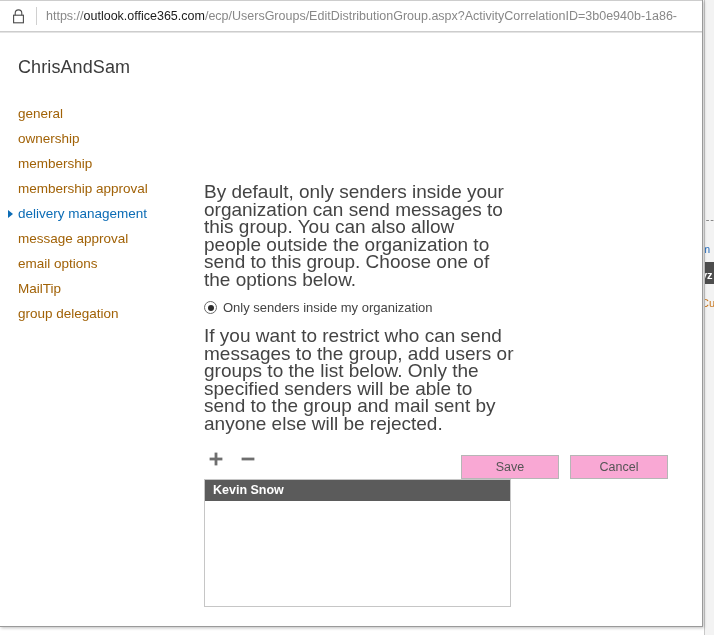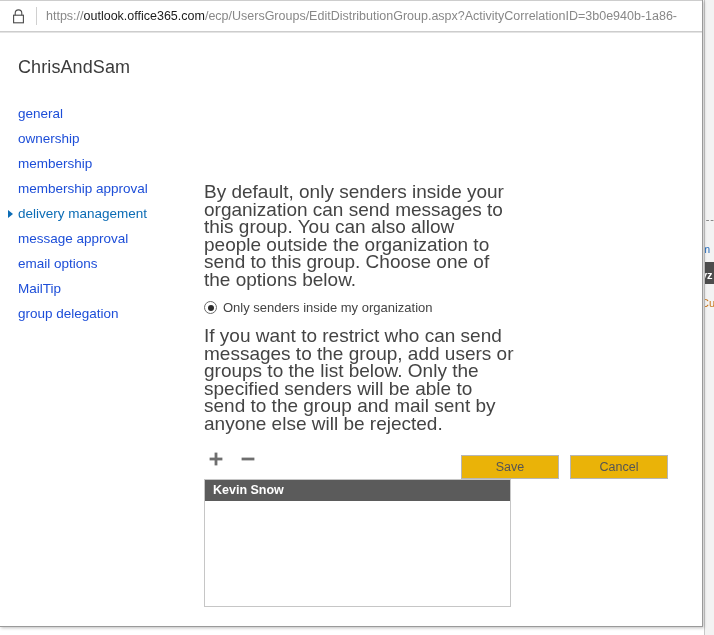--- a/index.html
+++ b/index.html
@@ -157,21 +157,21 @@
     position: absolute;
     left: 0; top: 68px;
     width: 190px;
   }
   .nav-item {
     position: relative;
     height: 25px;
     line-height: 25px;
     padding-left: 18px;
     font-size: 13.5px;
-    color: #1d4ed8;
+    color: #a16207;
     white-space: nowrap;
     cursor: pointer;
   }
   .nav-item.active {
     color: #0c6cb5;
   }
   .nav-item.active .nav-marker {
     position: absolute;
     left: 8px; top: 9px;
     width: 0; height: 0;
@@ -277,21 +277,21 @@
   #footer-buttons {
     position: absolute;
     left: 461px;
     top: 422px;
     display: flex;
   }
   .form-btn {
     width: 98px;
     height: 24px;
     border: 1px solid #b6b6b6;
-    background: #eab308;
+    background: #f9a8d4;
     color: #555555;
     font-size: 12.5px;
     font-family: "Liberation Sans", sans-serif;
     cursor: pointer;
     padding: 0;
     line-height: 22px;
   }
   #btn-save { margin-right: 11px; }
 </style>
 </head>

